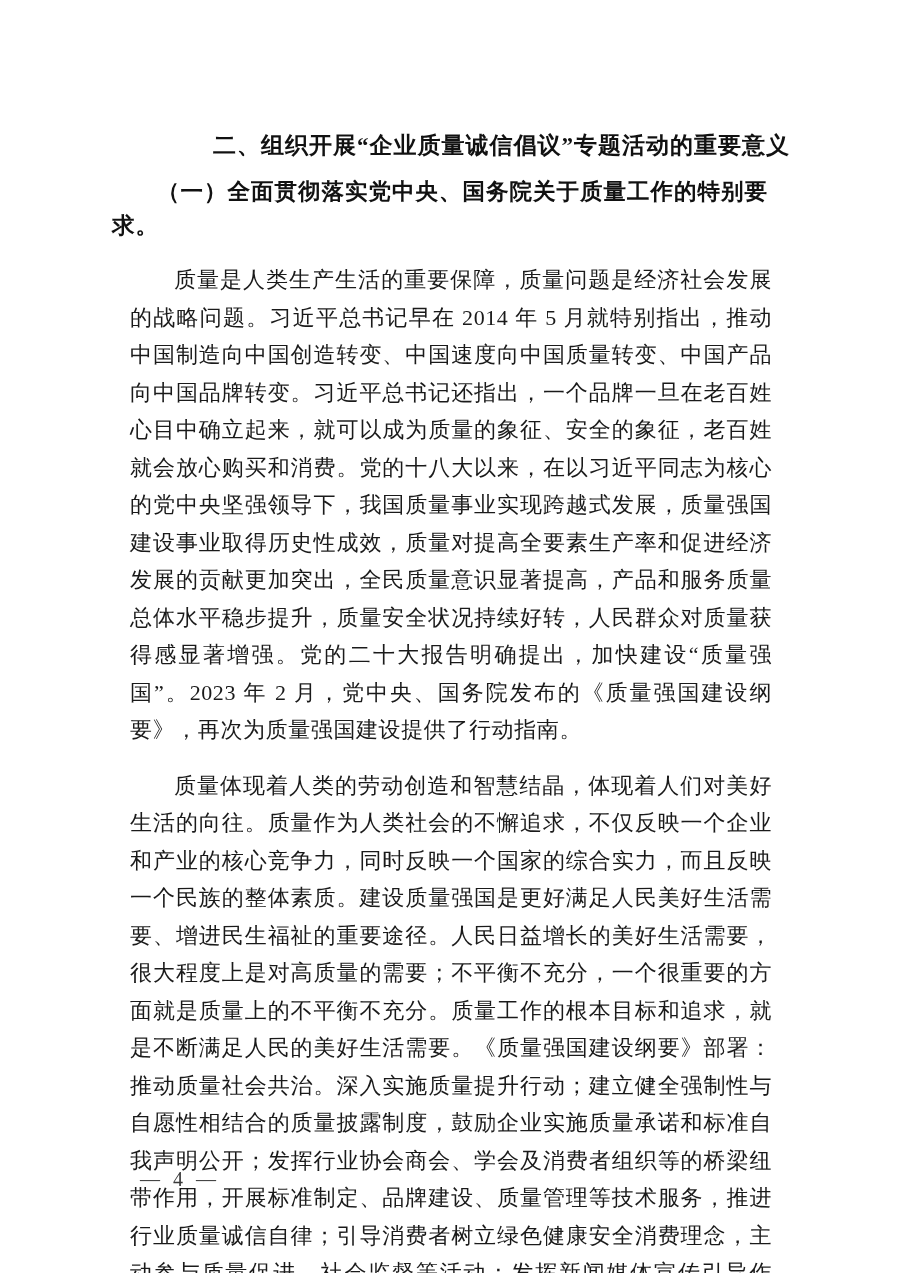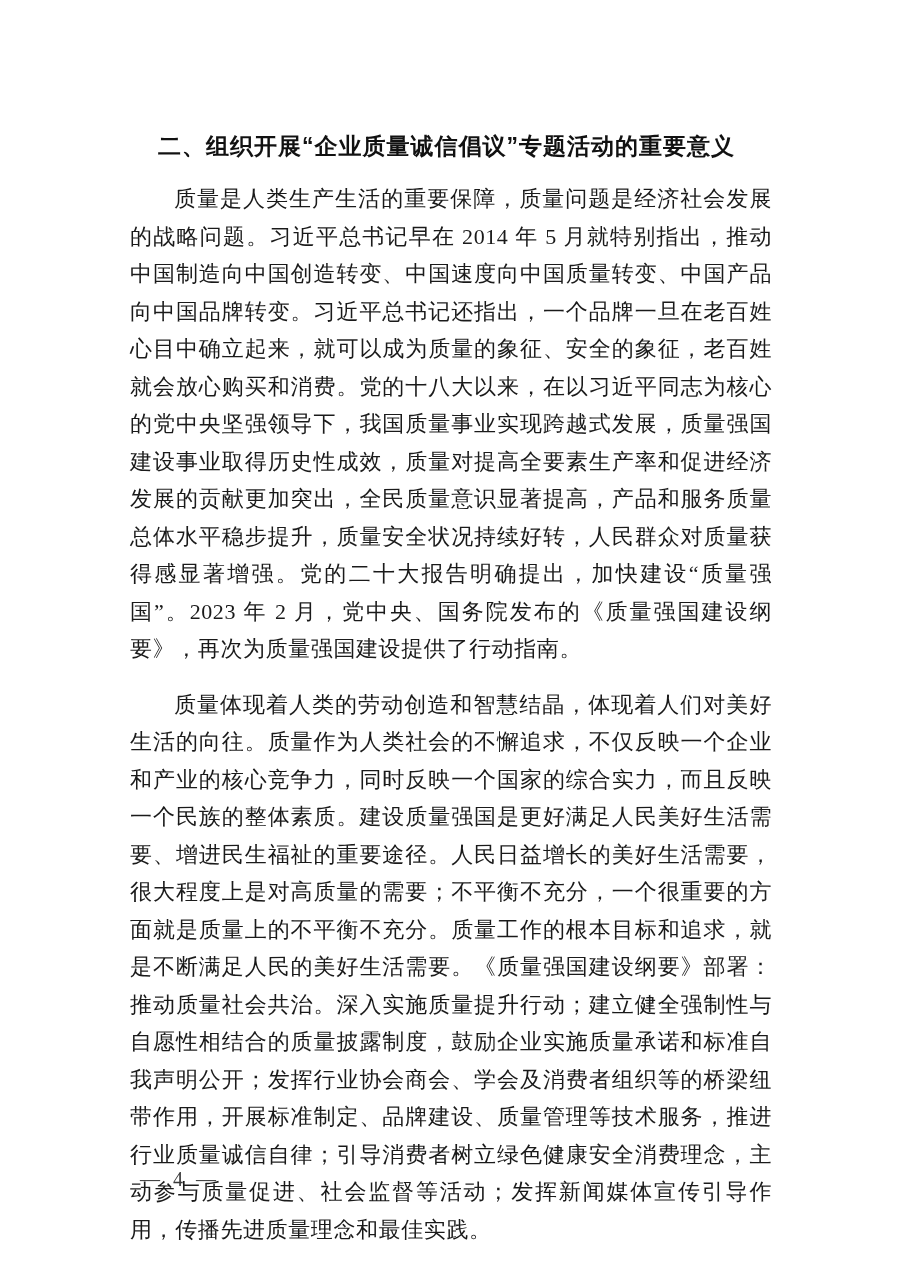--- a/index.html
+++ b/index.html
@@ -16,28 +16,29 @@
     overflow: hidden;
     color: #161616;
   }
   .content {
     position: absolute;
     left: 112px;
     top: 130px;
     width: 678px;
   }
   .section-heading {
-    font-family: Liberation Sans, sans-serif;
+    font-family: Liberation Serif, serif;
     font-weight: 700;
     font-size: 23px;
     line-height: 32px;
     letter-spacing: 1px;
     text-indent: 2em;
     margin: 0 0 13px 0;
     color: #111111;
+    text-align: right;
   }
   .subsection-heading {
     font-family: "Liberation Serif", serif;
     font-weight: 700;
     font-size: 22.5px;
     line-height: 34px;
     letter-spacing: 1px;
     text-indent: 2em;
     margin: 0 0 11px 0;
     color: #111111;
@@ -62,17 +63,18 @@
     letter-spacing: 4px;
     color: #3a3a3a;
   }
 </style>
 </head>
 <body>
 
 <div class="page">
   <div class="content">
     <h1 class="section-heading">二、组织开展“企业质量诚信倡议”专题活动的重要意义</h1>
+    <h2 class="subsection-heading">（一）全面贯彻落实党中央、国务院关于质量工作的特别要求。</h2>
     <p class="body-para">质量是人类生产生活的重要保障，质量问题是经济社会发展的战略问题。习近平总书记早在 2014 年 5 月就特别指出，推动中国制造向中国创造转变、中国速度向中国质量转变、中国产品向中国品牌转变。习近平总书记还指出，一个品牌一旦在老百姓心目中确立起来，就可以成为质量的象征、安全的象征，老百姓就会放心购买和消费。党的十八大以来，在以习近平同志为核心的党中央坚强领导下，我国质量事业实现跨越式发展，质量强国建设事业取得历史性成效，质量对提高全要素生产率和促进经济发展的贡献更加突出，全民质量意识显著提高，产品和服务质量总体水平稳步提升，质量安全状况持续好转，人民群众对质量获得感显著增强。党的二十大报告明确提出，加快建设“质量强国”。2023 年 2 月，党中央、国务院发布的《质量强国建设纲要》，再次为质量强国建设提供了行动指南。</p>
     <p class="body-para">质量体现着人类的劳动创造和智慧结晶，体现着人们对美好生活的向往。质量作为人类社会的不懈追求，不仅反映一个企业和产业的核心竞争力，同时反映一个国家的综合实力，而且反映一个民族的整体素质。建设质量强国是更好满足人民美好生活需要、增进民生福祉的重要途径。人民日益增长的美好生活需要，很大程度上是对高质量的需要；不平衡不充分，一个很重要的方面就是质量上的不平衡不充分。质量工作的根本目标和追求，就是不断满足人民的美好生活需要。《质量强国建设纲要》部署：推动质量社会共治。深入实施质量提升行动；建立健全强制性与自愿性相结合的质量披露制度，鼓励企业实施质量承诺和标准自我声明公开；发挥行业协会商会、学会及消费者组织等的桥梁纽带作用，开展标准制定、品牌建设、质量管理等技术服务，推进行业质量诚信自律；引导消费者树立绿色健康安全消费理念，主动参与质量促进、社会监督等活动；发挥新闻媒体宣传引导作用，传播先进质量理念和最佳实践。</p>
   </div>
   <div class="page-number">— 4 —</div>
 </div>
 
 </body></html>

